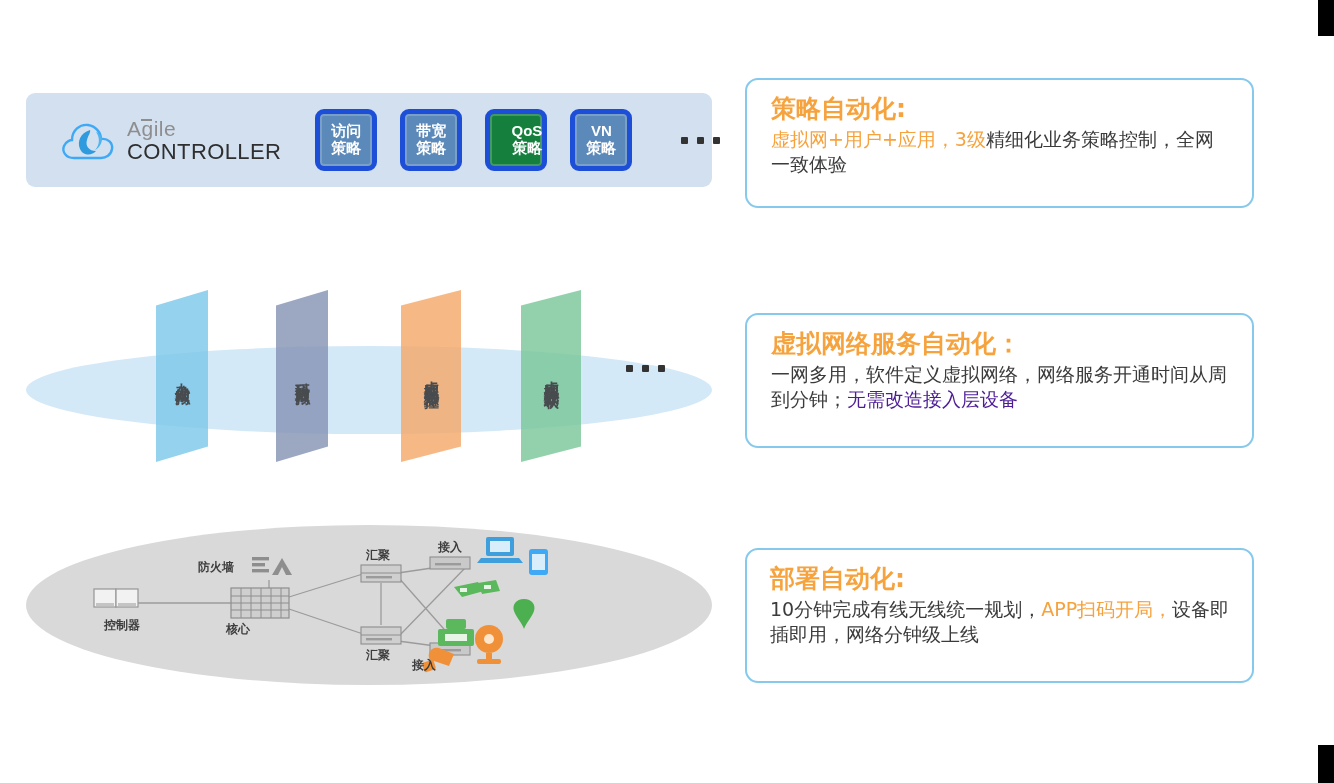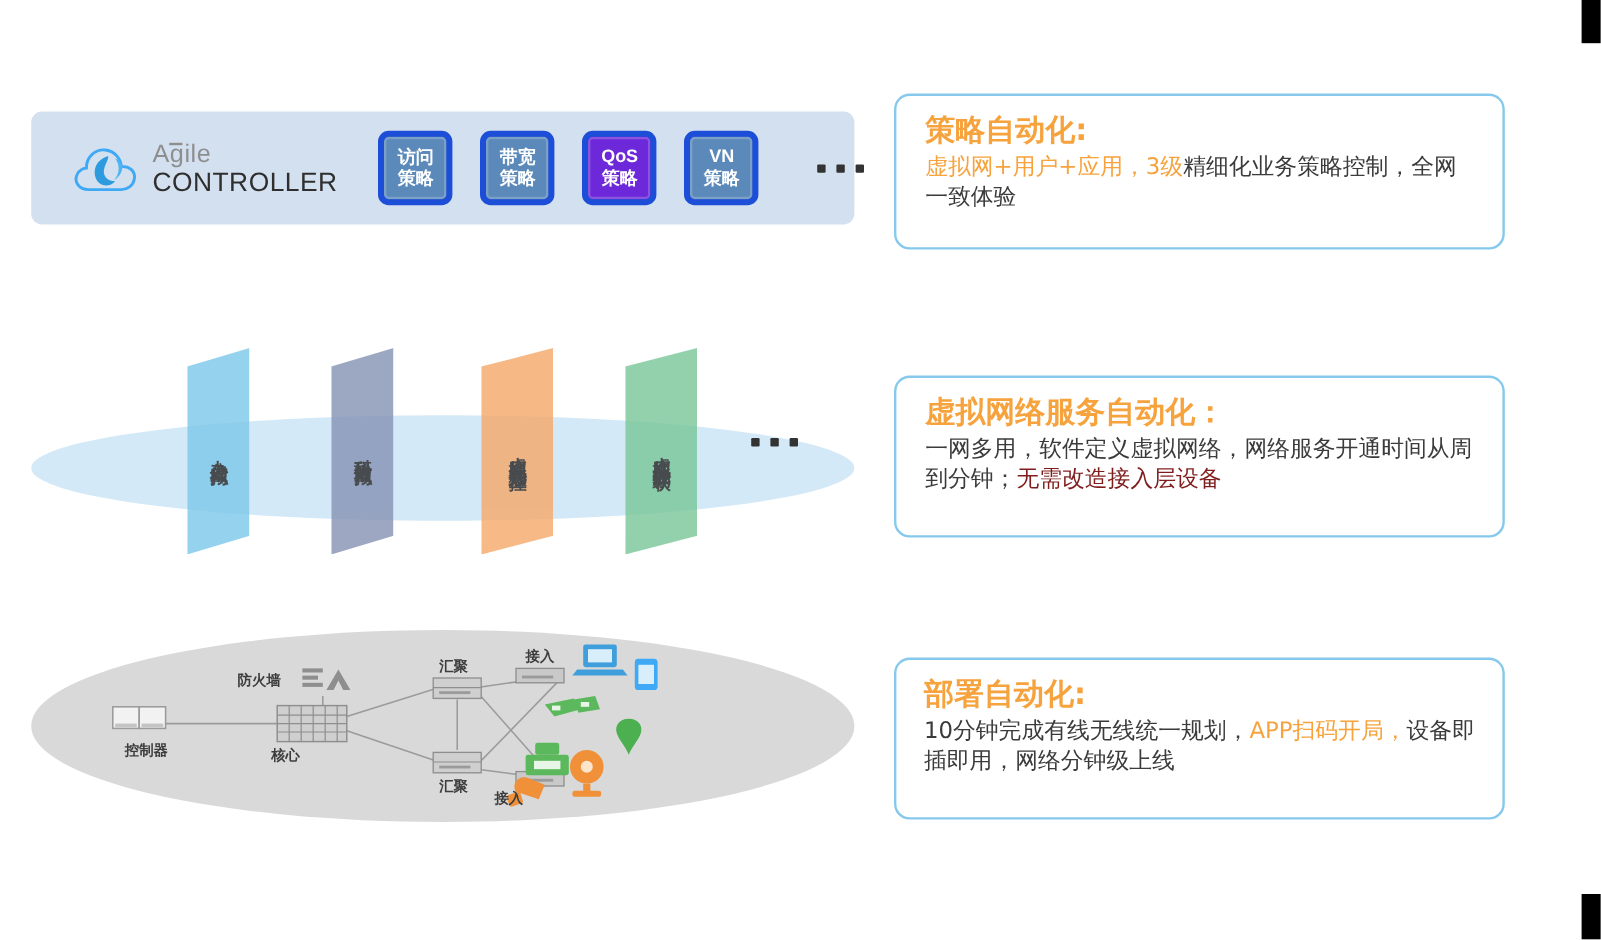--- a/index.html
+++ b/index.html
@@ -128,21 +128,21 @@
 
     <div class="chips">
       <div class="chip" style="background: rgb(91, 137, 185);">
         <span class="l1">访问</span>
         <span class="l2">策略</span>
       </div>
       <div class="chip" style="background: rgb(91, 137, 185);">
         <span class="l1">带宽</span>
         <span class="l2">策略</span>
       </div>
-      <div class="chip latin" style="background: #6d28d9;">
+      <div class="chip latin" style="background: #15803d; align-items: flex-end;">
         <span class="l1">QoS</span>
         <span class="l2">策略</span>
       </div>
       <div class="chip latin" style="background: rgb(91, 137, 185);">
         <span class="l1">VN</span>
         <span class="l2">策略</span>
       </div>
 
       <div class="dots">
         <i></i>
@@ -298,21 +298,21 @@
   <div class="card" id="card-0" style="border-color: rgb(134, 201, 236);">
     <div class="card-title" style="color: rgb(246, 163, 62);">策略自动化:</div>
     <div class="card-body">
       <span class="hl" style="color: rgb(246, 163, 62);">虚拟网+用户+应用，3级</span><span>精细化业务策略控制，全网一致体验</span>
     </div>
   </div>
 
   <div class="card" id="card-1" style="border-color: rgb(134, 201, 236);">
     <div class="card-title" style="color: rgb(246, 163, 62);">虚拟网络服务自动化：</div>
     <div class="card-body">
-      <span>一网多用，软件定义虚拟网络，网络服务开通时间从周到分钟；</span><span class="hl" style="color: #7f1d1d;">无需改造接入层设备</span>
+      <span>一网多用，软件定义虚拟网络，网络服务开通时间从周到分钟；</span><span class="hl" style="color: #4c1d95;">无需改造接入层设备</span>
     </div>
   </div>
 
   <div class="card" id="card-2" style="border-color: rgb(134, 201, 236); padding-left: 23px;">
     <div class="card-title" style="color: rgb(246, 163, 62);">部署自动化:</div>
     <div class="card-body">
       <span>10分钟完成有线无线统一规划，</span><span class="hl" style="color: rgb(246, 163, 62);">APP扫码开局，</span><span>设备即插即用，网络分钟级上线</span>
     </div>
   </div>
 

